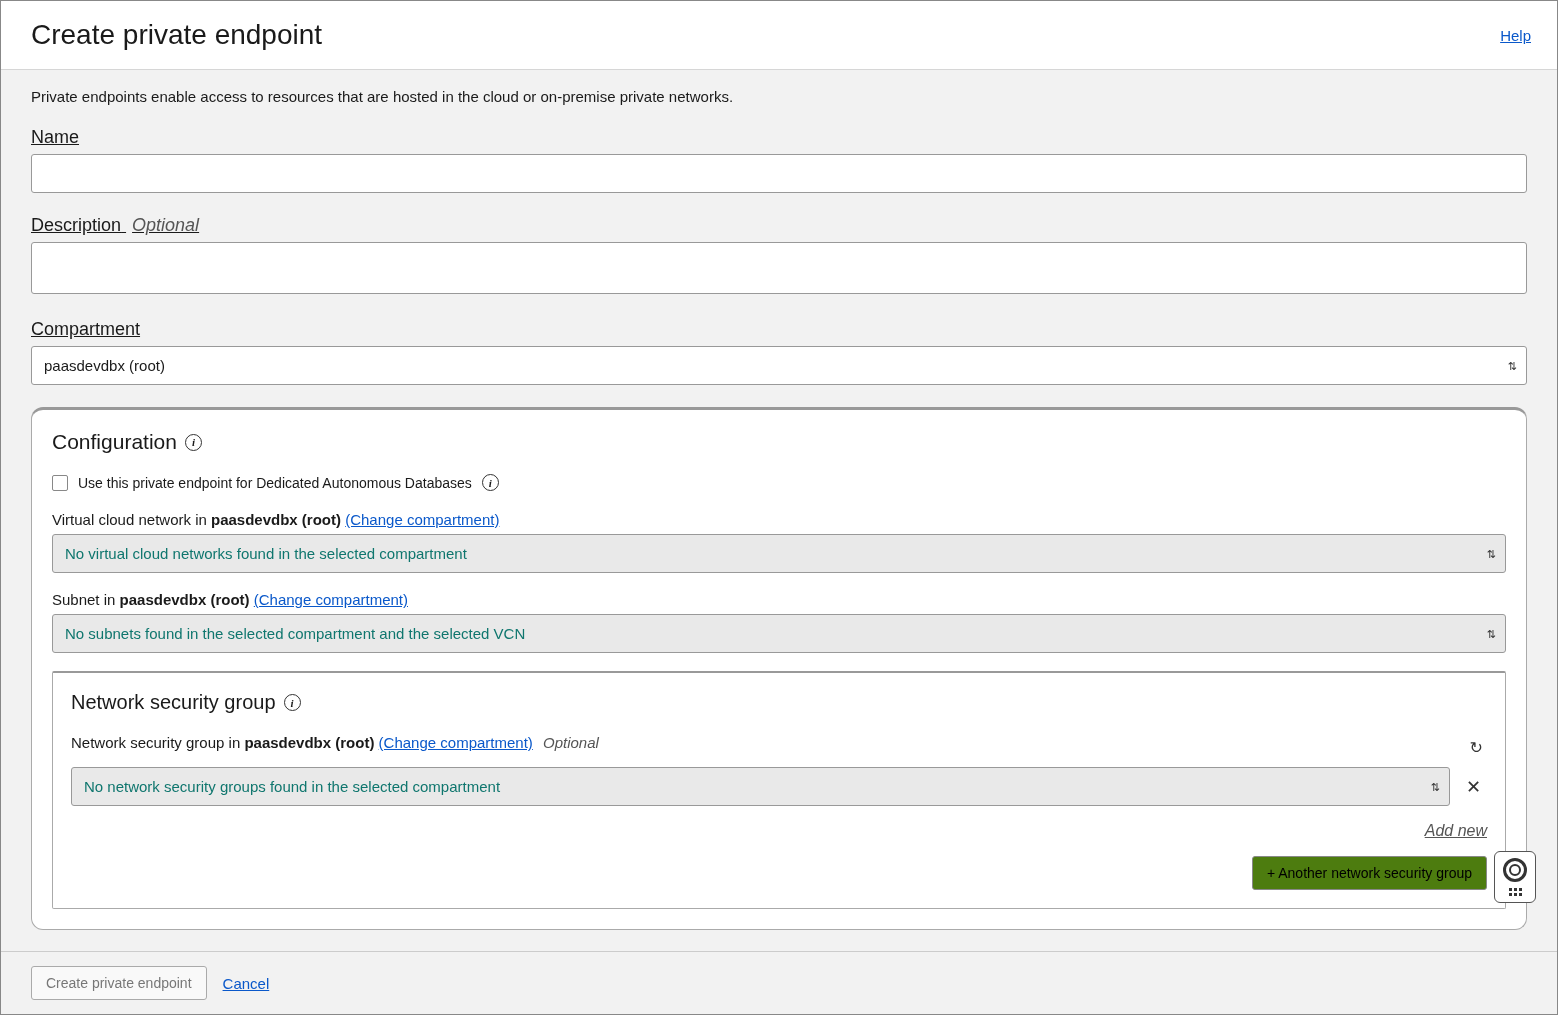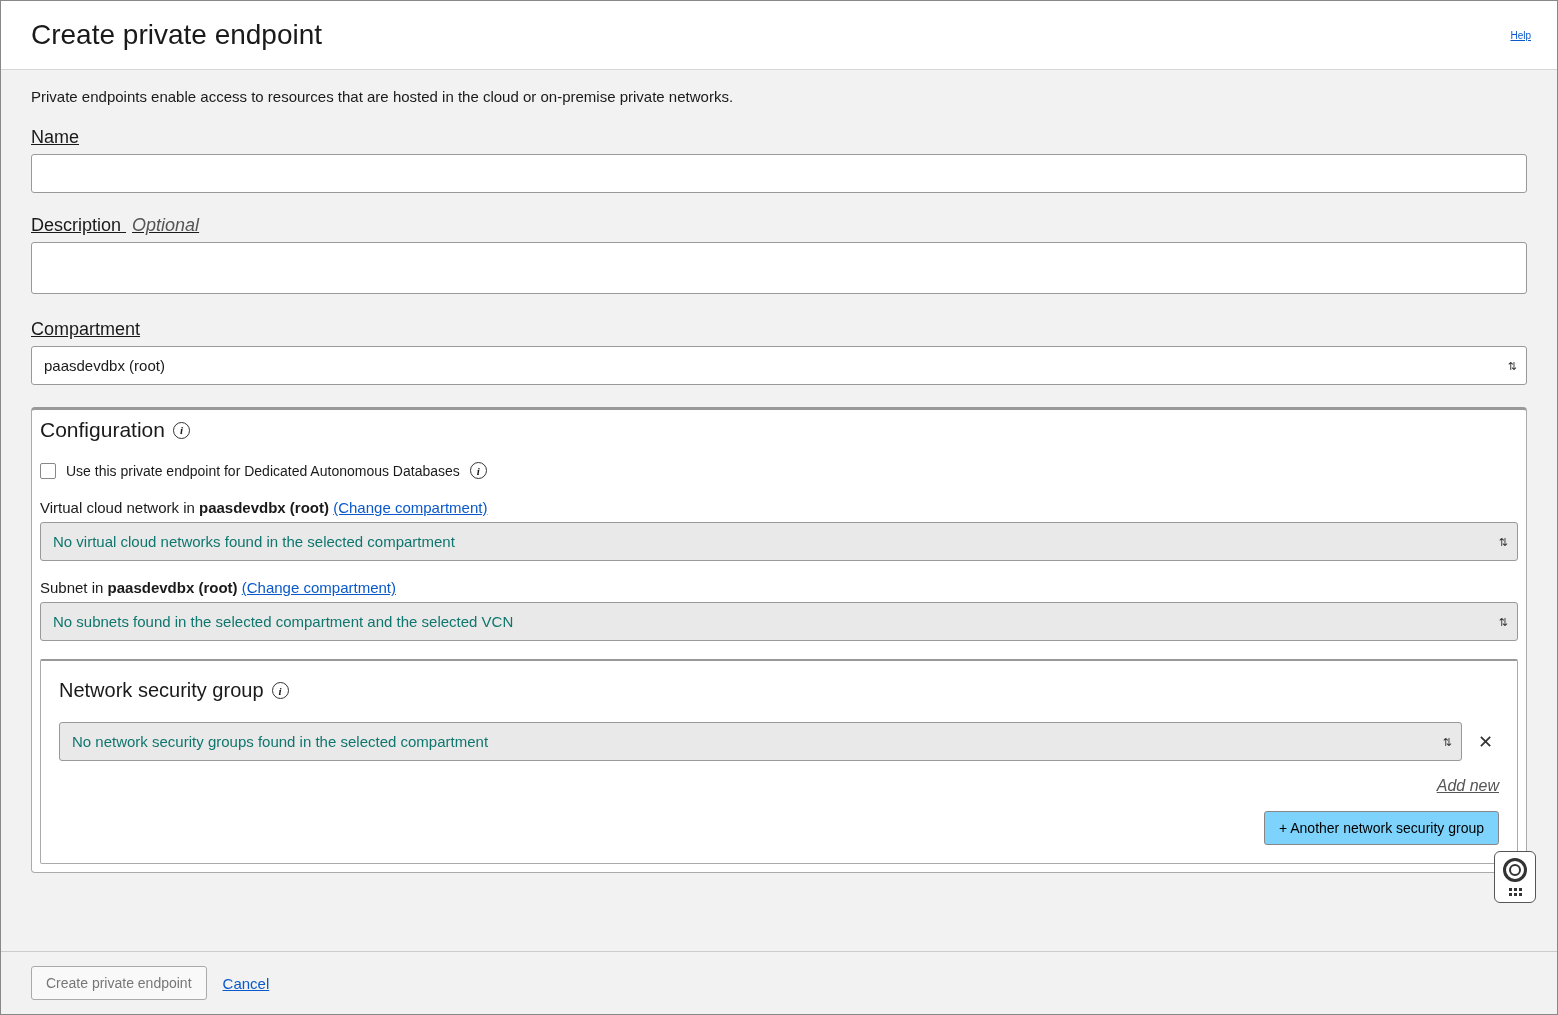--- a/index.html
+++ b/index.html
@@ -27,21 +27,21 @@
   border-bottom: 1px solid #d6d6d6;
   background: #fff;
 }
 .header h1 {
   font-size: 28px;
   font-weight: 400;
 }
 .help-link {
   color: #0a58ca;
   text-decoration: underline;
-  font-size: 10px;
+  font-size: 15px;
 }
 .body {
   background: #f2f2f2;
   flex: 1;
   padding: 18px 30px 18px 30px;
   overflow: auto;
 }
 .intro {
   font-size: 15px;
   margin-bottom: 22px;
@@ -82,22 +82,22 @@
   top: 50%;
   transform: translateY(-50%);
   pointer-events: none;
   font-size: 11px;
   color: #333;
 }
 .panel {
   border: 1px solid #aaa;
   border-top: 3px solid #999;
   background: #fff;
-  padding: 8px;
-  border-radius: 4px;
+  padding: 20px;
+  border-radius: 12px;
   margin-bottom: 23px;
 }
 .panel-title {
   font-size: 21px;
   font-weight: 400;
   margin-bottom: 20px;
   display: flex;
   align-items: center;
   gap: 8px;
 }
@@ -185,21 +185,21 @@
   color: #555;
   text-decoration: underline;
   font-size: 16px;
   font-style: italic;
 }
 .another-btn-row {
   text-align: right;
   margin-top: 16px;
 }
 .btn-outline {
-  background: #7dd3fc;
+  background: #4d7c0f;
   border: 1px solid #888;
   border-radius: 3px;
   padding: 8px 14px;
   font-size: 14px;
   cursor: pointer;
 }
 .footer {
   border-top: 1px solid #ccc;
   padding: 14px 30px;
   background: #f2f2f2;
@@ -324,20 +324,30 @@
           <span class="select-arrows">⇅</span>
         </div>
       </div>
 
       <div class="inner-panel">
         <div class="panel-title" style="font-size:20px;">
           <span>Network security group</span>
           <span class="info-icon">i</span>
         </div>
 
+        <div class="nsg-row">
+          <div class="left">
+            <div class="sub-label">
+              <span>Network security group in </span><span class="bold">paasdevdbx (root)</span>
+              <a class="change-link">(Change compartment)</a>
+              <span class="optional">Optional</span>
+            </div>
+          </div>
+          <span class="refresh-icon">↻</span>
+        </div>
 
         <div class="select-with-remove">
           <div class="select-wrap">
             <div class="select disabled-select">No network security groups found in the selected compartment</div>
             <span class="select-arrows">⇅</span>
           </div>
           <span class="remove-x">✕</span>
         </div>
 
         <div class="add-new">

